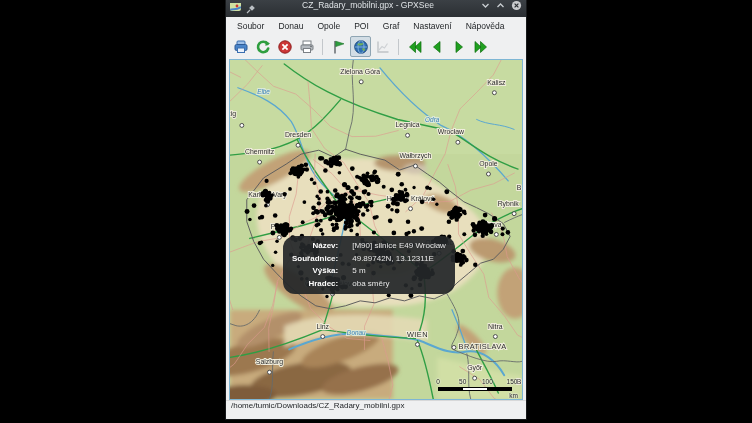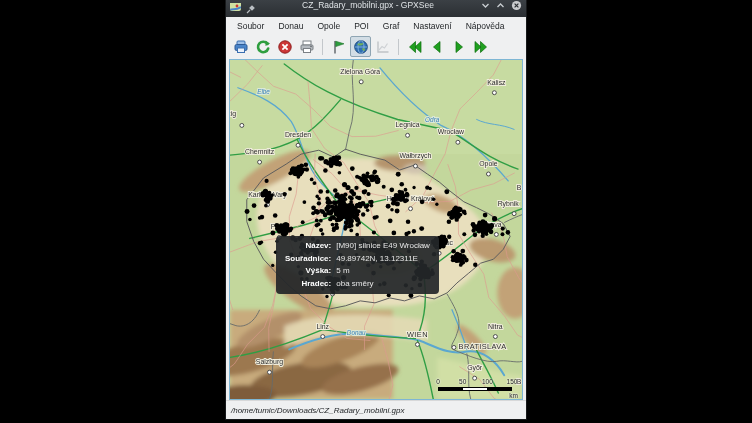--- a/index.html
+++ b/index.html
@@ -22,32 +22,32 @@
   .tbtn.pressed{background:#d2dde5;border-color:#8fa5b3;}
   .tbtn.disabled{opacity:.55;}
   .tsep{width:1px;height:16px;background:#c3c7cb;margin:0 4px;}
   
   .map-area{flex:1;margin:0 3px;border:1px solid #7eb6d4;position:relative;background:#c3d79c;overflow:hidden;}
   .map-area svg{position:absolute;left:0;top:0;width:100%;height:100%;}
   text.city{font-size:7px;fill:#2d2d2d;paint-order:stroke;stroke:#f0eddc;stroke-width:2px;text-anchor:middle;}
   text.capital{font-size:7.5px;letter-spacing:.4px;}
   text.river{font-size:6.5px;font-style:italic;fill:#3f83b8;stroke:#dbe9d8;}
   
-  .tooltip{position:absolute;left:46px;top:176px;background:rgba(36,39,41,.93);color:#e6e6e6;border-radius:4px;padding:4px 9px;display:grid;grid-template-columns:auto auto;column-gap:5px;row-height:12px;font-size:8px;line-height:12.5px;white-space:nowrap;z-index:5;}
+  .tooltip{position:absolute;left:53px;top:176px;background:rgba(36,39,41,.93);color:#e6e6e6;border-radius:12px;padding:4px 9px;display:grid;grid-template-columns:auto auto;column-gap:14px;row-height:12px;font-size:8px;line-height:12.5px;white-space:nowrap;z-index:5;}
   .tooltip b{color:#fff;text-align:right;font-weight:bold;}
   
   .scale{position:absolute;right:6px;bottom:1px;width:78px;height:20px;z-index:4;font-size:6.5px;color:#1c1c1c;}
   .scale .tick{position:absolute;top:0;transform:translateX(-50%);text-shadow:0 0 2px #fff,0 0 2px #fff;}
   .scale .bar{position:absolute;left:0;top:9px;width:74px;height:4px;border:1px solid #000;display:flex;}
   .scale .bar span{flex:1;}
   .scale .seg-b{background:#000;}
   .scale .seg-w{background:#fff;}
   .scale .unit{position:absolute;right:-2px;top:14px;text-shadow:0 0 2px #fff,0 0 2px #fff;}
   
-  .statusbar{height:19px;background:#eff0f1;border-top:1px solid #d7d8d9;display:flex;align-items:center;padding:0 5px;flex:0 0 auto;font-style:italic;}
+  .statusbar{height:19px;background:#eff0f1;border-top:1px solid #d7d8d9;display:flex;padding:0 5px;flex:0 0 auto;}
   .statusbar span{font-size:8px;color:#232629;white-space:nowrap;}
 </style>
 </head>
 <body>
 
 <div class="screen">
   <div class="window">
 
     <div class="titlebar">
       <span class="app-ic">

